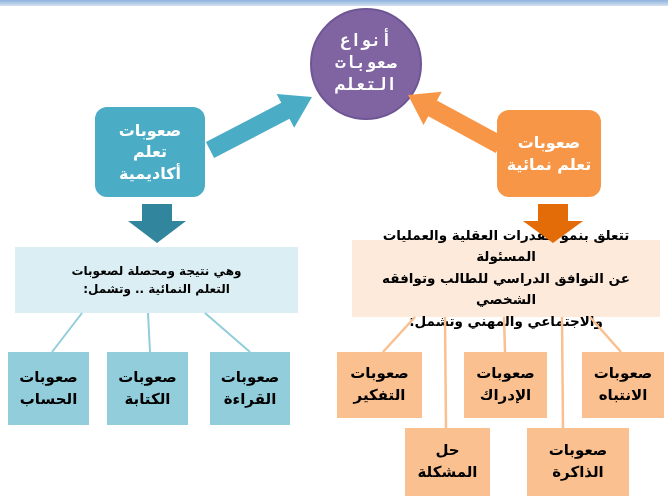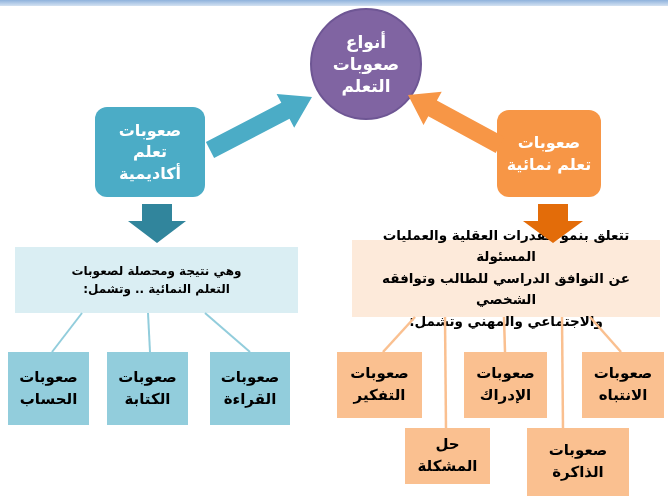--- a/index.html
+++ b/index.html
@@ -7,21 +7,21 @@
     position:relative;width:668px;height:504px;overflow:hidden;background:#fff;
     font-family:"DejaVu Sans",sans-serif;
   }
   .top-bar{
     position:absolute;left:0;top:0;width:668px;height:6px;
     background:linear-gradient(to bottom,var(--top_bar_from),var(--top_bar_to));
   }
   .root-node{
     position:absolute;left:310px;top:8px;width:112px;height:112px;border-radius:50%;
     background:var(--purple);border:2px solid var(--purple_border);box-sizing:border-box;
-    display:flex;align-items:center;justify-content:center;z-index:1;
+    display:flex;align-items:center;justify-content:center;z-index:1;font-family:Liberation Mono, monospace;
   }
   .root-node .lbl{color:#fff;font-weight:bold;font-size:17px;line-height:1.3;
     text-align:center;white-space:pre-line;direction:rtl;}
   .branch-box{
     position:absolute;border-radius:12px;display:flex;align-items:center;justify-content:center;z-index:1;
   }
   .branch-box .lbl{color:#fff;font-weight:bold;font-size:16px;line-height:1.35;
     text-align:center;white-space:pre-line;direction:rtl;}
   .academic-box{left:95px;top:107px;width:110px;height:90px;background:var(--teal);}
   .developmental-box{left:497px;top:110px;width:104px;height:87px;background:var(--orange);}
@@ -94,21 +94,21 @@
   </div>
   <div class="child-box child-orange" style="left:464px;top:352px;width:83px;height:66px;">
     <span class="lbl">صعوبات
 الإدراك</span>
   </div>
   <div class="child-box child-orange" style="left:582px;top:352px;width:82px;height:66px;">
     <span class="lbl">صعوبات
 الانتباه</span>
   </div>
 
-  <div class="child-box child-orange" style="left:405px;top:428px;width:85px;height:56px;">
+  <div class="child-box child-orange" style="left:405px;top:428px;width:85px;height:68px;">
     <span class="lbl">حل
 المشكلة</span>
   </div>
   <div class="child-box child-orange" style="left:527px;top:428px;width:102px;height:68px;">
     <span class="lbl">صعوبات
 الذاكرة</span>
   </div>
 
   <svg class="overlay-svg" width="668" height="504" viewBox="0 0 668 504">
 

